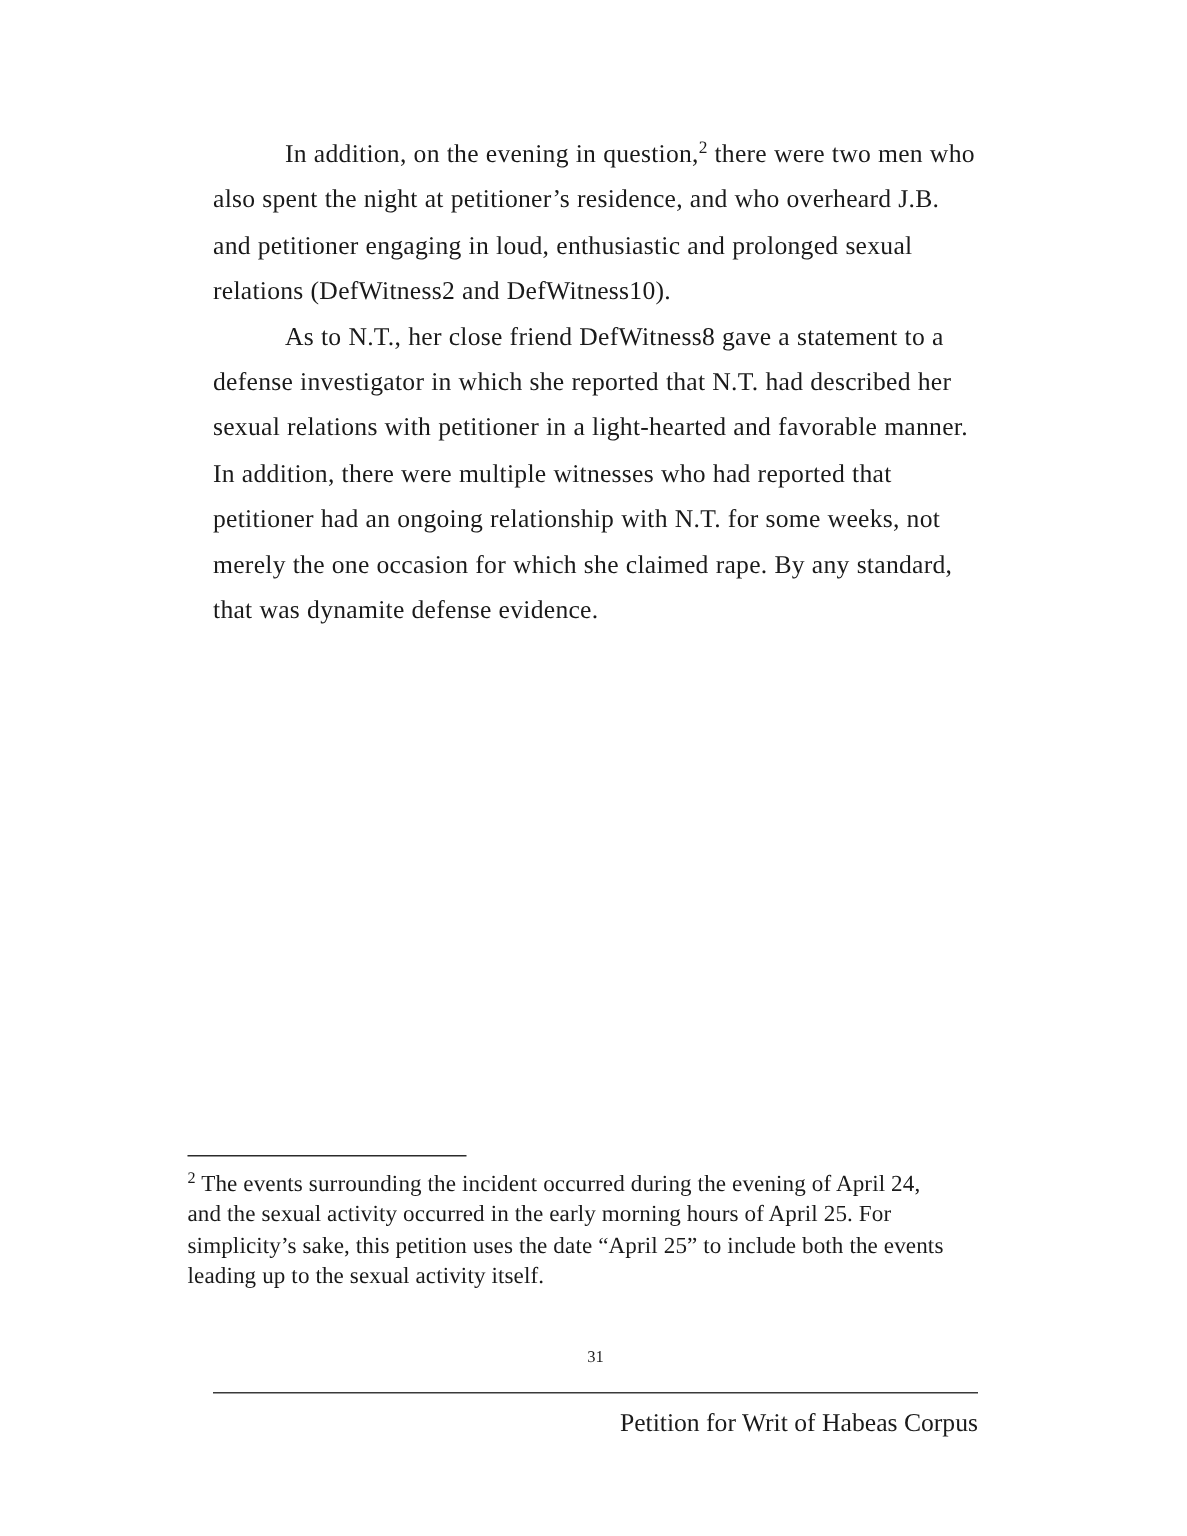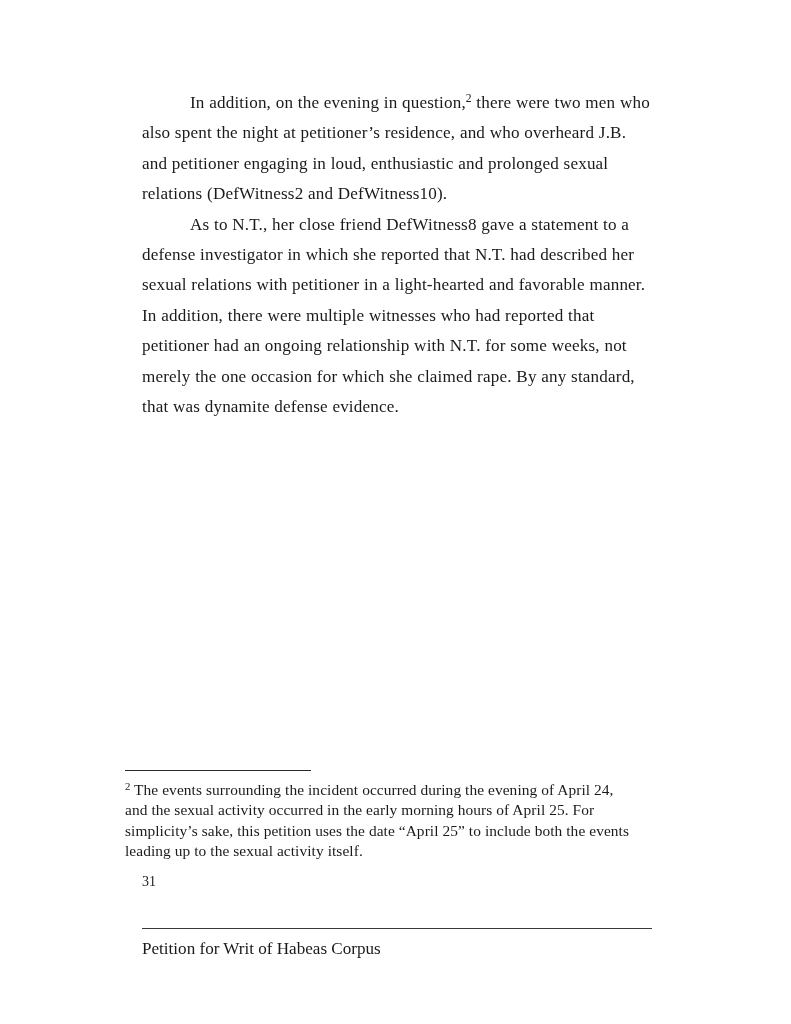--- a/index.html
+++ b/index.html
@@ -82,44 +82,45 @@
   .footnote-text .fn-marker {
     font-size: 0.70em;
     vertical-align: 0.50em;
     line-height: 0;
   }
 
   
   .page-number {
     position: absolute;
     left: 142px;
-    top: 872px;
+    top: 895px;
     width: 510px;
-    font-size: 14px;
+    text-align: center;
+    font-size: 11px;
     line-height: 20px;
   }
 
   
   .footer-rule {
     position: absolute;
     left: 142px;
     top: 928px;
     width: 510px;
     height: 0;
     border: 0;
     border-top: 1.5px solid #3a3a3a;
     margin: 0;
   }
 
   .footer-text {
     position: absolute;
     left: 142px;
     top: 936px;
     width: 510px;
-    text-align: left;
+    text-align: right;
     font-size: 17.1px;
     line-height: 26px;
   }
 </style>
 </head>
 <body>
 
 <div class="page">
 
   <div class="body-col">

